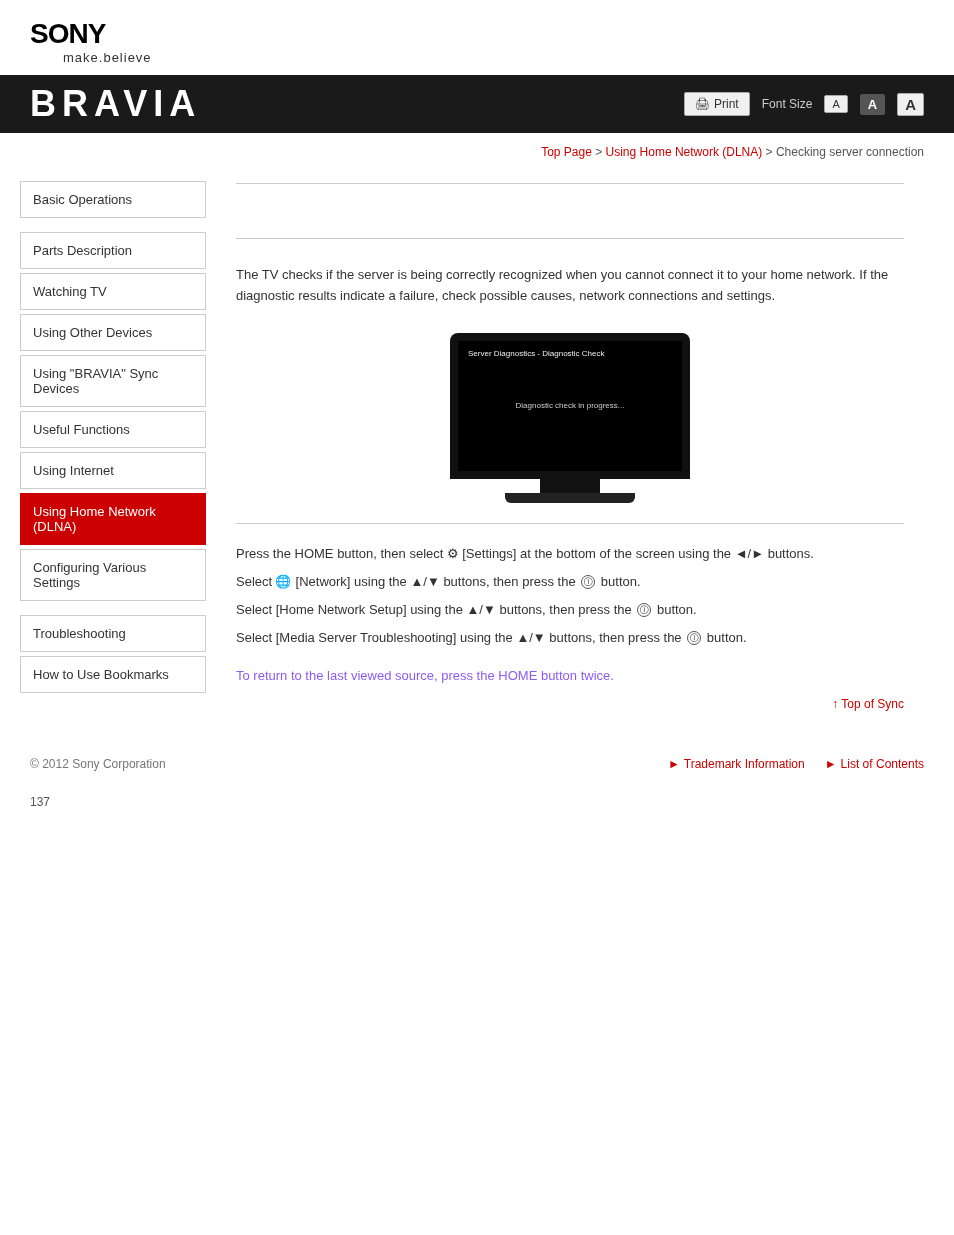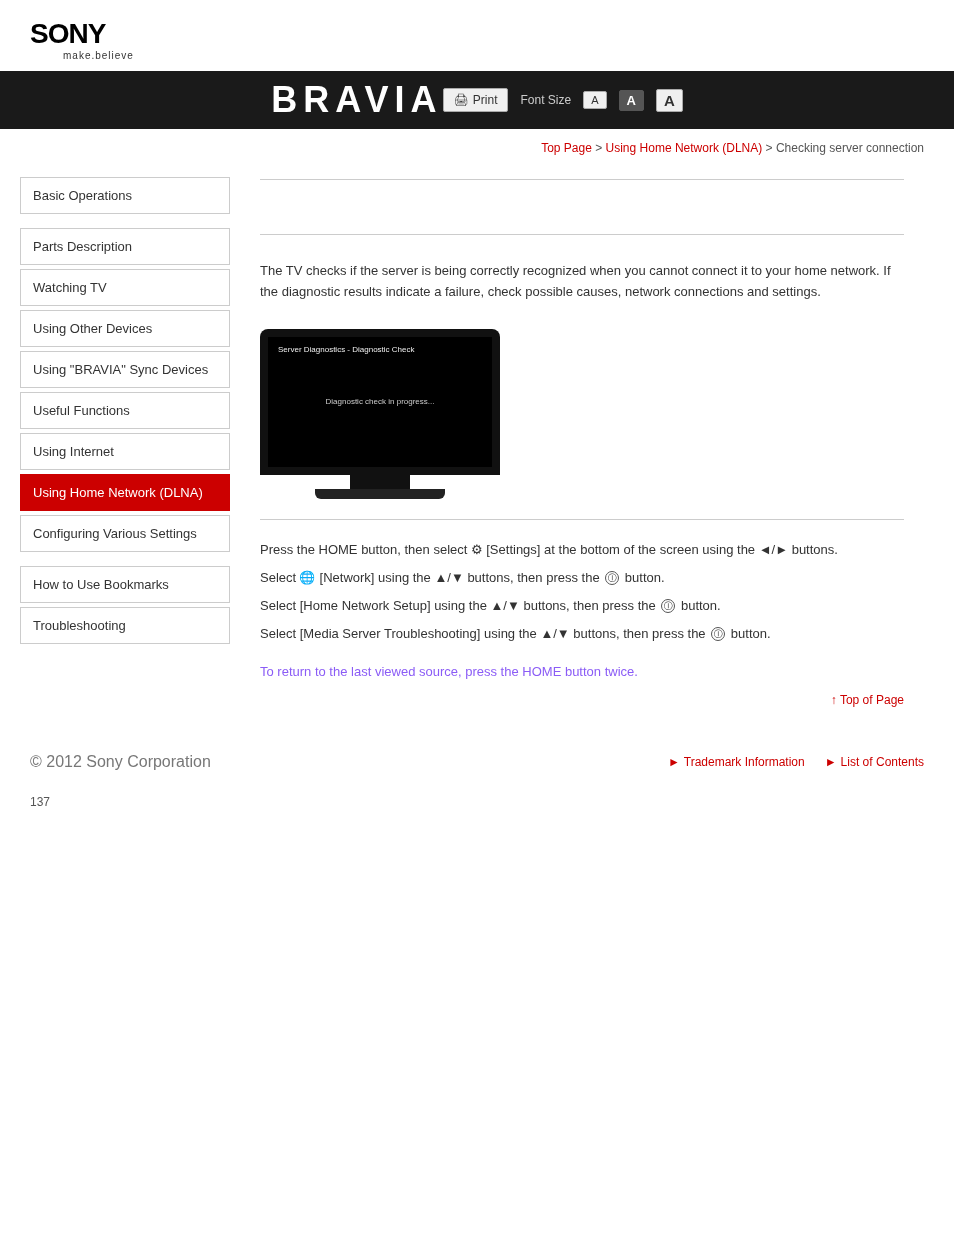--- a/index.html
+++ b/index.html
@@ -1,53 +1,53 @@
 <!DOCTYPE html>
 <html><head>
   <meta charset="utf-8">
   <style>
     * { margin: 0; padding: 0; box-sizing: border-box; }
     body { font-family: Arial, sans-serif; font-size: 13px; color: #333; background: #fff; width: 954px; min-height: 1235px; }
 
     
     .top-logo { padding: 18px 30px 10px 30px; }
     .sony-logo { font-size: 28px; font-weight: 900; letter-spacing: -1px; color: #000; font-family: 'Arial Black', sans-serif; }
-    .sony-tagline { font-size: 10px; color: #333; letter-spacing: 1px; padding-left: 33px; }
+    .sony-tagline { font-size: 13px; color: #333; letter-spacing: 1px; padding-left: 33px; }
 
-    .bravia-header { background: #1a1a1a; padding: 0 30px; display: flex; align-items: center; justify-content: center; height: 58px; }
+    .bravia-header { background: #1a1a1a; padding: 0 30px; display: flex; align-items: center; justify-content: space-between; height: 58px; }
     .bravia-title { color: #fff; font-size: 36px; font-weight: 700; letter-spacing: 6px; font-family: 'Arial Black', sans-serif; }
     .header-controls { display: flex; align-items: center; gap: 12px; }
     .print-btn { border: 1px solid #aaa; background: #f0f0f0; color: #333; padding: 4px 10px; font-size: 12px; cursor: pointer; display: flex; align-items: center; gap: 4px; border-radius: 2px; }
     .font-size-label { color: #ccc; font-size: 12px; }
     .font-btn { border: 1px solid #aaa; background: #f0f0f0; color: #333; padding: 2px 7px; cursor: pointer; font-size: 11px; border-radius: 2px; }
     .font-btn.active { background: #555; color: #fff; border-color: #555; font-size: 13px; font-weight: bold; }
     .font-btn.large { font-size: 15px; font-weight: bold; }
 
     
     .breadcrumb { text-align: right; padding: 12px 30px; font-size: 12px; color: #555; }
     .breadcrumb a { color: #c00; text-decoration: none; }
     .breadcrumb span { color: #555; }
 
     
     .main-layout { display: flex; padding: 0 20px; gap: 0; }
 
     
-    .sidebar { width: 210px; flex-shrink: 0; padding-top: 10px; }
+    .sidebar { width: 186px; flex-shrink: 0; padding-top: 10px; }
     .sidebar-item { border: 1px solid #ccc; padding: 10px 12px; margin-bottom: 4px; cursor: pointer; font-size: 13px; color: #333; background: #fff; }
     .sidebar-item.active { background: #c00; color: #fff; border-color: #c00; }
     .sidebar-item.section-header { font-weight: normal; }
     .sidebar-spacer { height: 10px; }
 
     
     .content { flex: 1; padding: 0 30px; }
     .content-divider { border: none; border-top: 1px solid #ccc; margin: 12px 0; }
     .content-text { font-size: 13px; line-height: 1.6; color: #333; margin: 26px 0; }
 
     
-    .tv-image-container { display: flex; margin: 20px 0; }
+    .tv-image-container { display: flex; justify-content: center; margin: 20px 0; }
     .tv-mockup { width: 240px; }
     .tv-screen-outer { background: #111; border-radius: 8px 8px 0 0; padding: 8px; }
     .tv-screen { background: #000; width: 100%; height: 130px; display: flex; align-items: center; justify-content: center; flex-direction: column; position: relative; }
     .tv-screen-title { color: #eee; font-size: 8px; position: absolute; top: 8px; left: 10px; }
     .tv-screen-text { color: #ccc; font-size: 8px; text-align: center; }
     .tv-stand-neck { width: 60px; height: 14px; background: #111; margin: 0 auto; }
     .tv-stand-base { width: 130px; height: 10px; background: #222; border-radius: 0 0 6px 6px; margin: 0 auto; }
 
     
     .steps { margin: 16px 0; }
@@ -55,21 +55,21 @@
     .step-icon { display: inline-block; width: 14px; height: 14px; border: 1px solid #555; border-radius: 50%; text-align: center; line-height: 12px; font-size: 9px; margin: 0 2px; vertical-align: middle; }
 
     .return-note { font-size: 13px; color: #8b5cf6; margin: 14px 0; }
 
     
     .top-of-page { text-align: right; font-size: 12px; margin: 10px 0; }
     .top-of-page a { color: #c00; text-decoration: none; }
 
     
     .footer { display: flex; justify-content: space-between; align-items: center; padding: 16px 30px; margin-top: 20px; border-top: none; }
-    .footer-left { font-size: 16px; color: #777; }
+    .footer-left { font-size: 12px; color: #777; }
     .footer-right { display: flex; gap: 20px; font-size: 12px; }
     .footer-right a { color: #c00; text-decoration: none; display: flex; align-items: center; gap: 4px; }
 
     .page-number { padding: 8px 30px; font-size: 12px; color: #555; }
   </style>
 </head>
 <body>
 
 <div class="top-logo">
   <div class="sony-logo">SONY</div>
@@ -105,22 +105,22 @@
     <div class="sidebar-spacer"></div>
     <div class="sidebar-item">Parts Description</div>
     <div class="sidebar-item">Watching TV</div>
     <div class="sidebar-item">Using Other Devices</div>
     <div class="sidebar-item">Using "BRAVIA" Sync Devices</div>
     <div class="sidebar-item">Useful Functions</div>
     <div class="sidebar-item">Using Internet</div>
     <div class="sidebar-item active">Using Home Network (DLNA)</div>
     <div class="sidebar-item">Configuring Various Settings</div>
     <div class="sidebar-spacer"></div>
+    <div class="sidebar-item">Troubleshooting</div>
     <div class="sidebar-item">How to Use Bookmarks</div>
-    <div class="sidebar-item">Troubleshooting</div>
   </div>
 
   <div class="content">
     <hr class="content-divider">
 
     <div style="height: 30px;"></div>
 
     <hr class="content-divider">
 
     <p class="content-text">The TV checks if the server is being correctly recognized when you cannot connect it to your home network. If the diagnostic results indicate a failure, check possible causes, network connections and settings.</p>
@@ -151,21 +151,21 @@
         Select [Home Network Setup] using the ▲/▼ buttons, then press the <span class="step-icon">Ⓘ</span> button.
       </div>
       <div class="step">
         Select [Media Server Troubleshooting] using the ▲/▼ buttons, then press the <span class="step-icon">Ⓘ</span> button.
       </div>
     </div>
 
     <p class="return-note">To return to the last viewed source, press the HOME button twice.</p>
 
     <div class="top-of-page">
-      <a href="#">↑ <span>Top of Page</span></a>
+      <a href="#">↑ <span>Top of Sync</span></a>
     </div>
 
   </div>
 </div>
 
 <div class="footer">
   <div class="footer-left">© 2012 Sony Corporation</div>
   <div class="footer-right">
     <a href="#">► <span>Trademark Information</span></a>
     <a href="#">► <span>List of Contents</span></a>

